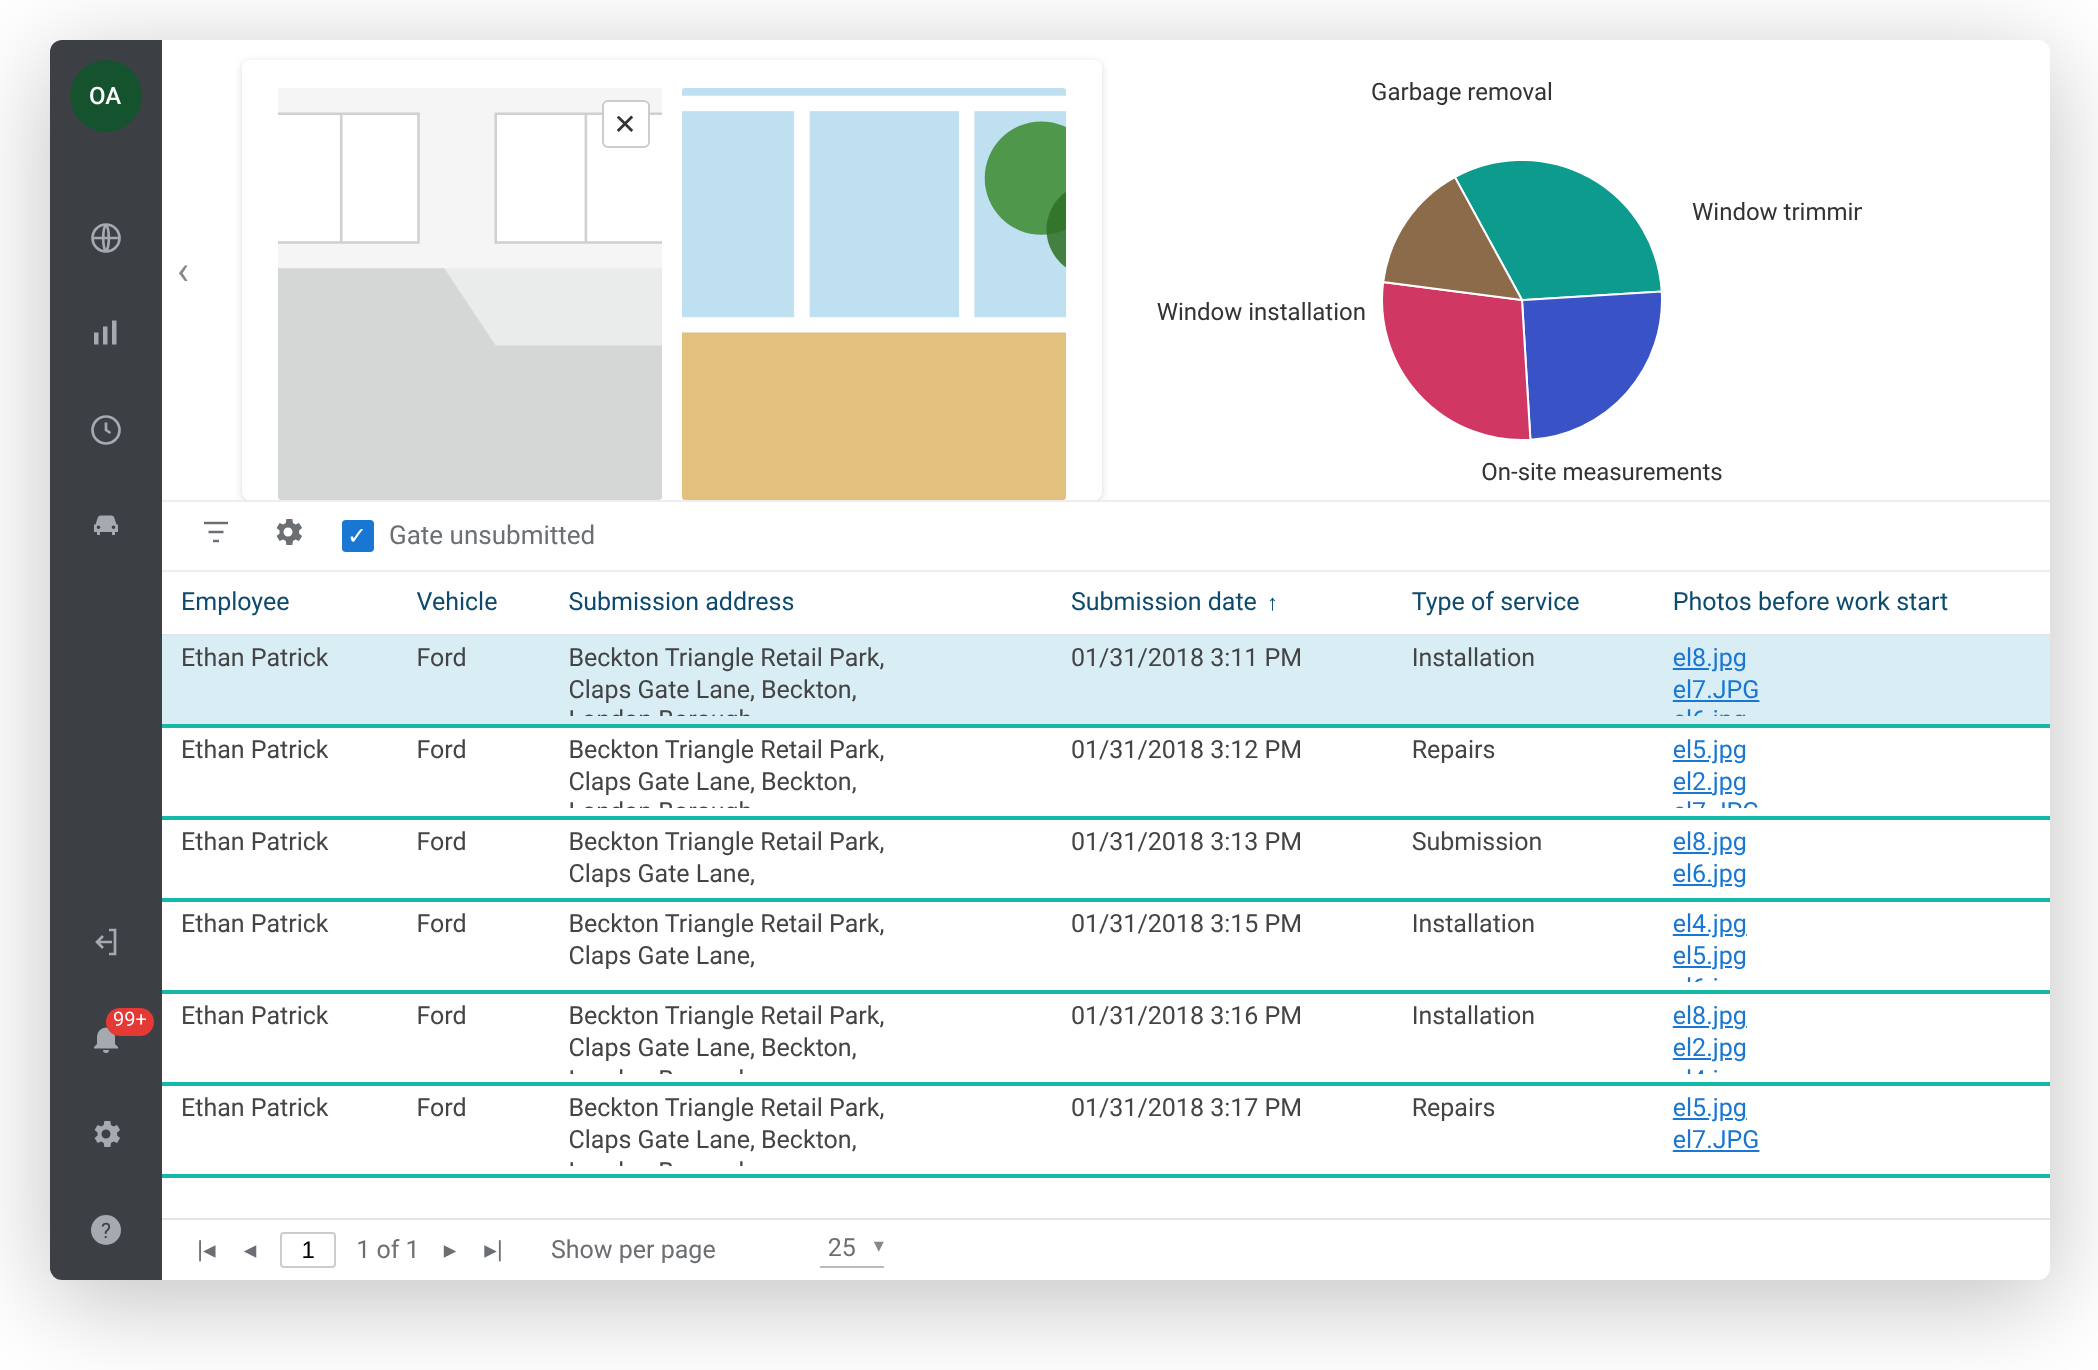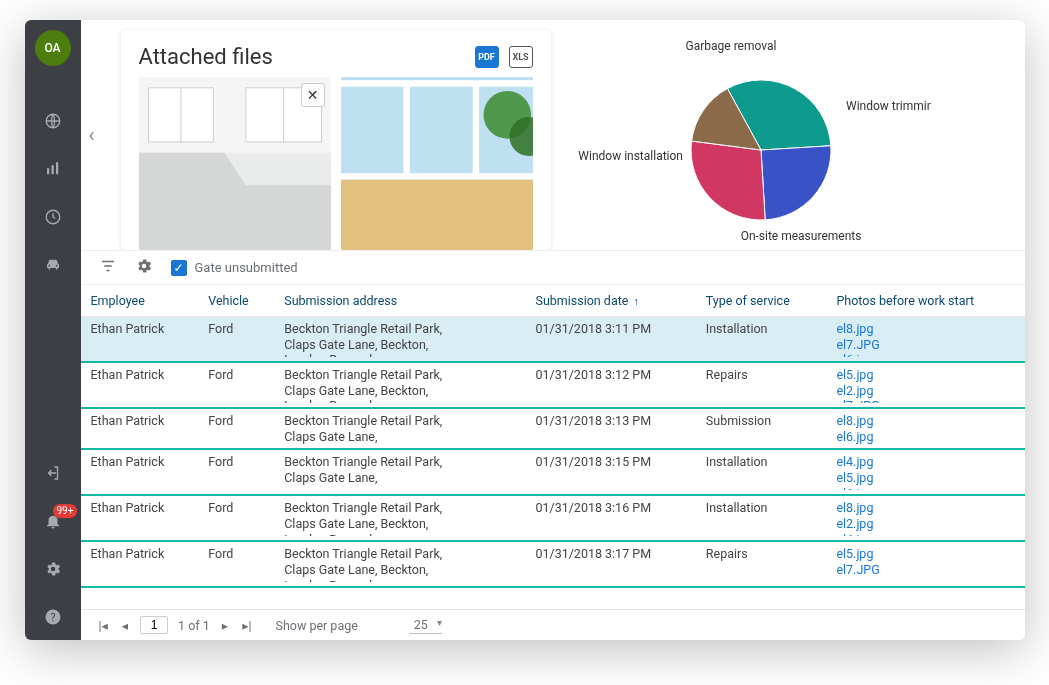--- a/index.html
+++ b/index.html
@@ -26,30 +26,30 @@
     width: 56px;
     background: #3c3f44;
     display: flex;
     flex-direction: column;
     align-items: center;
     padding-top: 10px;
     flex-shrink: 0;
   }
   .avatar {
     width: 36px; height: 36px; border-radius: 50%;
-    background: #4d7c0f;
+    background: #14532d;
     color: #fff; font-size: 12px; font-weight: 500;
     display: flex; align-items: center; justify-content: center;
     margin-bottom: 30px;
   }
   .side-icon {
     color: #a5aab0;
     margin: 14px 0;
     width: 20px; height: 20px;
-    display:flex;align-items:flex-end;justify-content:center;
+    display:flex;align-items:flex-start;justify-content:center;
     cursor:pointer;
     position: relative;
   }
   .side-spacer { flex: 1; }
   .badge {
     position:absolute; top:-6px; left:10px;
     background:#e53935; color:#fff; font-size:10px;
     border-radius:8px; padding:0 4px; line-height:14px;
     min-width:20px; text-align:center;
   }
@@ -127,21 +127,21 @@
     padding: 8px 10px; border-bottom:1px solid #e3e5e7;
     white-space:nowrap;
   }
   tbody td {
     padding: 4px 10px; vertical-align: top;
     border-bottom:2px solid #14b8a6;
     color:#444;
   }
   tbody tr.sel td { background:#d9edf5; }
   .addr { max-width:180px; line-height:1.25; max-height:36px; overflow:hidden;}
-  .photos a { display:block; color:#1976d2; line-height:1.25;}
+  .photos a { display:block; color:#1976d2; text-decoration:underline; line-height:1.25;}
   .photos { max-height:36px; overflow:hidden; }
   .sort-arrow { font-size:11px; margin-left:2px;}
   
   .pager {
     display:flex; align-items:center; gap:10px;
     padding: 6px 16px; border-top:1px solid #e3e5e7;
     color:#6b6f73; font-size:12.5px;
   }
   .pager .pg-btn { cursor:pointer; color:#6b6f73; padding:0 2px;}
   .pager input {
@@ -211,27 +211,20 @@
     </div>
   </div>
 
   <div class="main">
 
 
     <div class="content-upper">
       <span class="prev-chev">‹</span>
 
       <div class="attached">
-        <div class="attached-head">
-          <span class="attached-title">Attached files</span>
-          <div class="file-icons">
-            <span class="file-pill pdf">PDF</span>
-            <span class="file-pill xls">XLS</span>
-          </div>
-        </div>
         <div class="thumbs">
           <div class="thumb">
             <span class="close">✕</span>
             <svg viewBox="0 0 200 160" preserveAspectRatio="xMidYMid slice">
               <rect width="200" height="160" fill="#eaeceb"></rect>
               <rect x="0" y="0" width="200" height="70" fill="#f4f5f4"></rect>
               <polygon points="0,160 0,70 90,70 110,100 200,100 200,160" fill="#d5d7d6"></polygon>
               <rect x="20" y="10" width="60" height="50" fill="#ffffff" stroke="#cfd1cf"></rect>
               <rect x="110" y="10" width="70" height="50" fill="#ffffff" stroke="#cfd1cf"></rect>
               <line x1="50" y1="10" x2="50" y2="60" stroke="#cfd1cf"></line>

